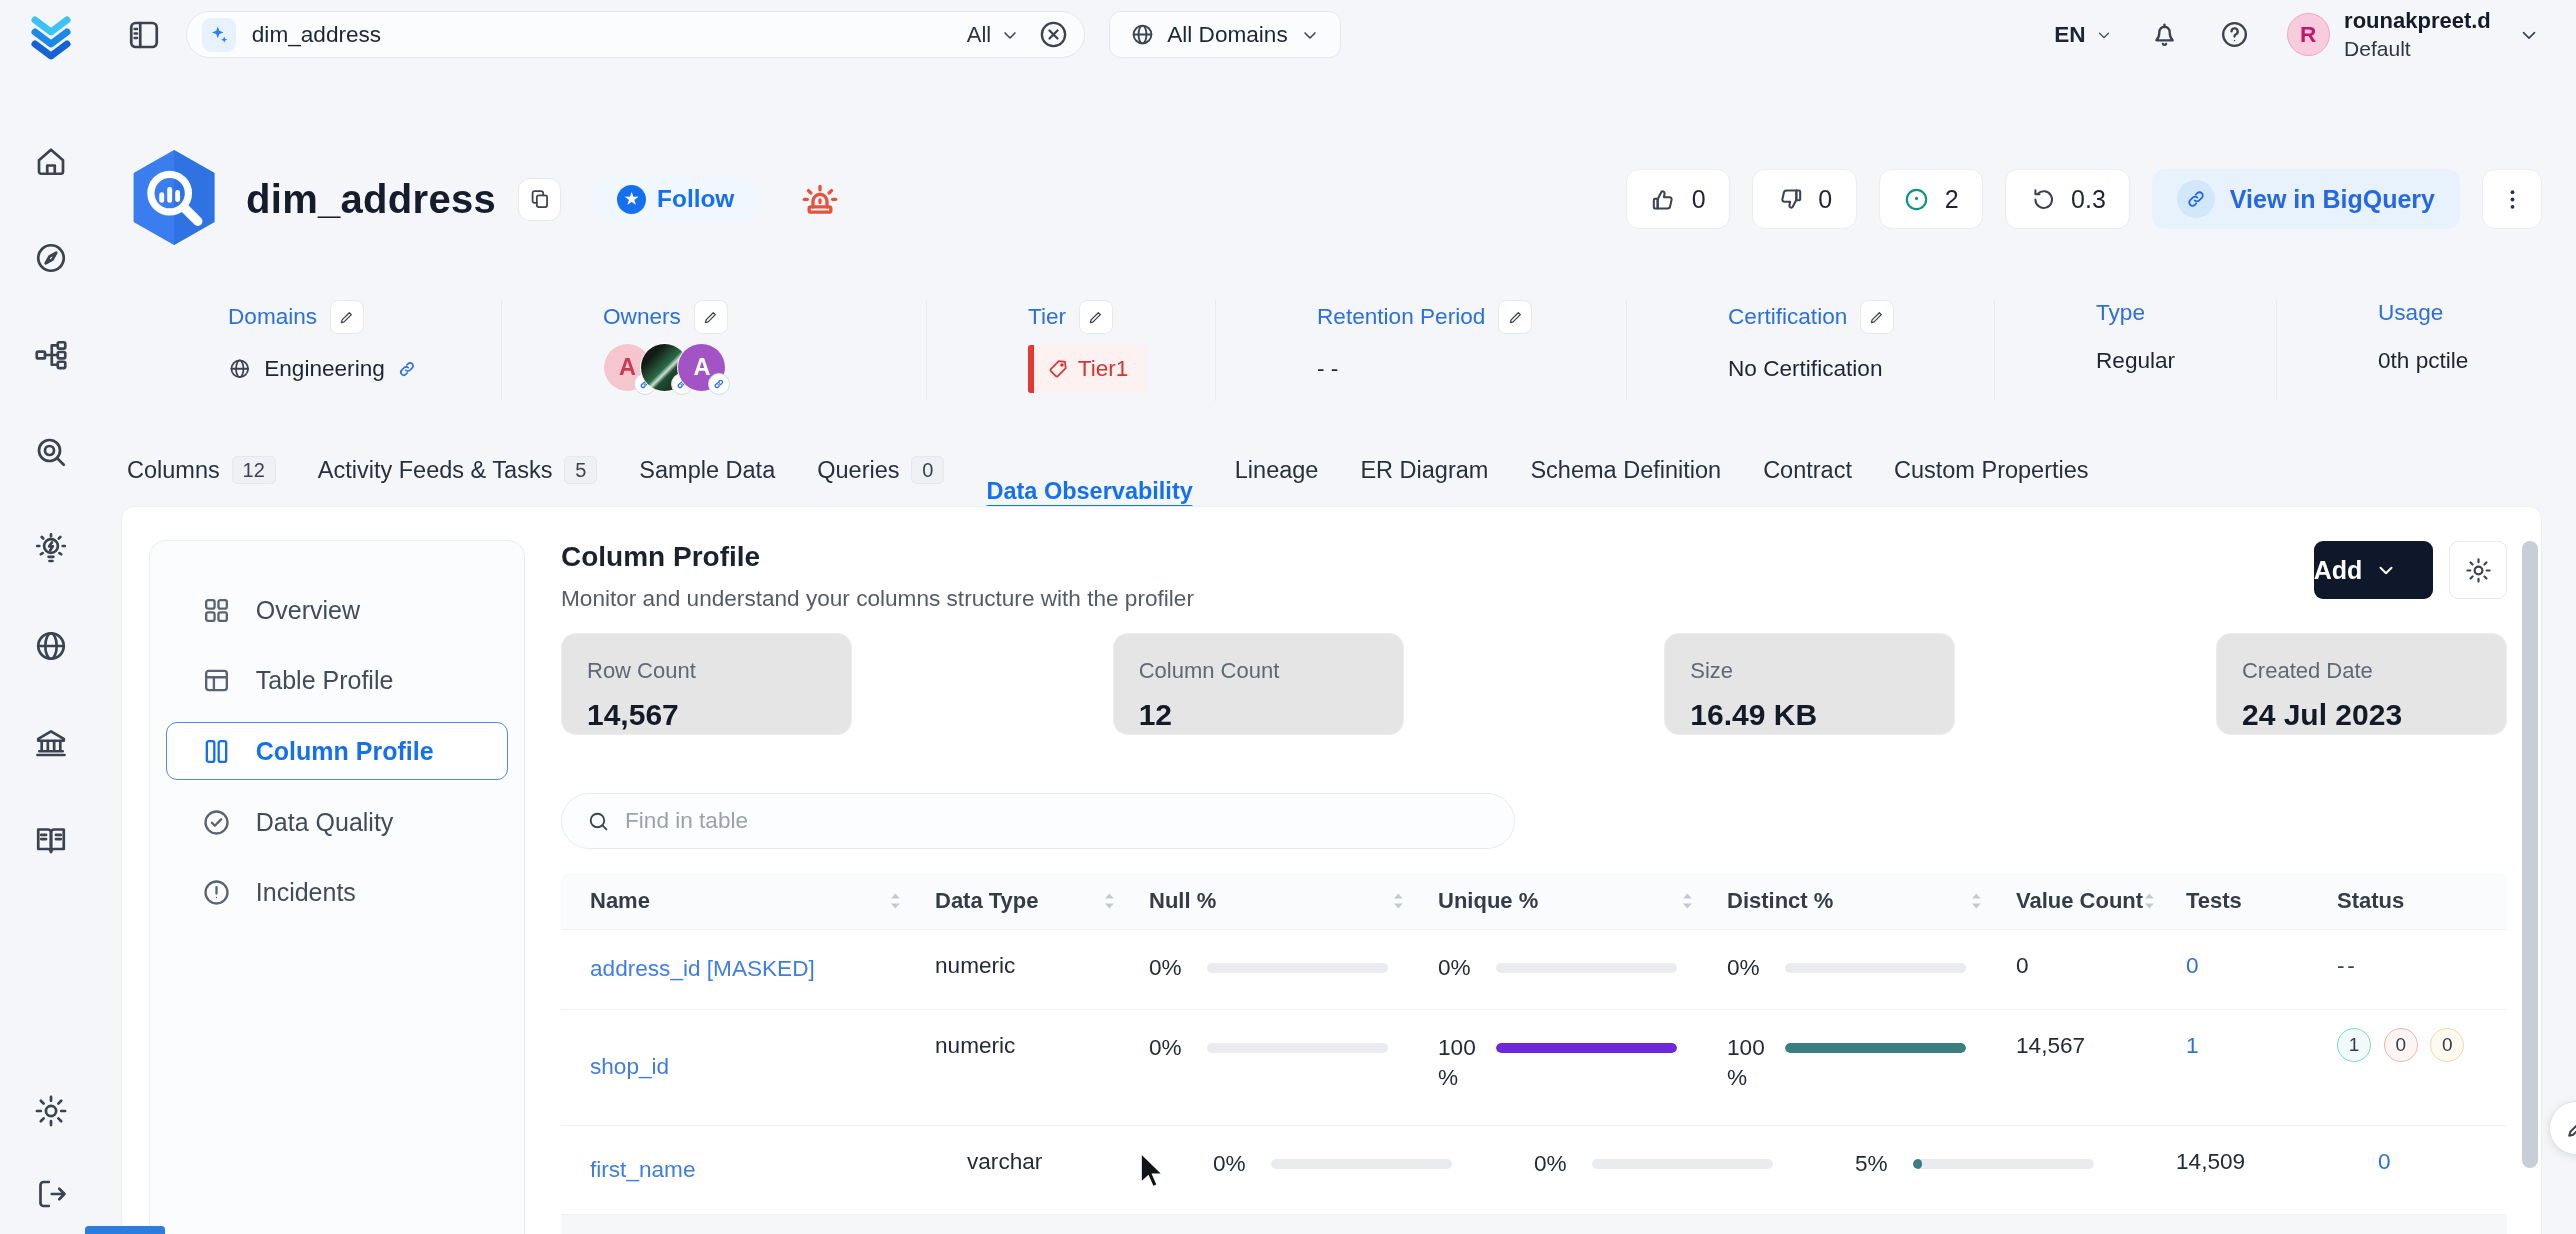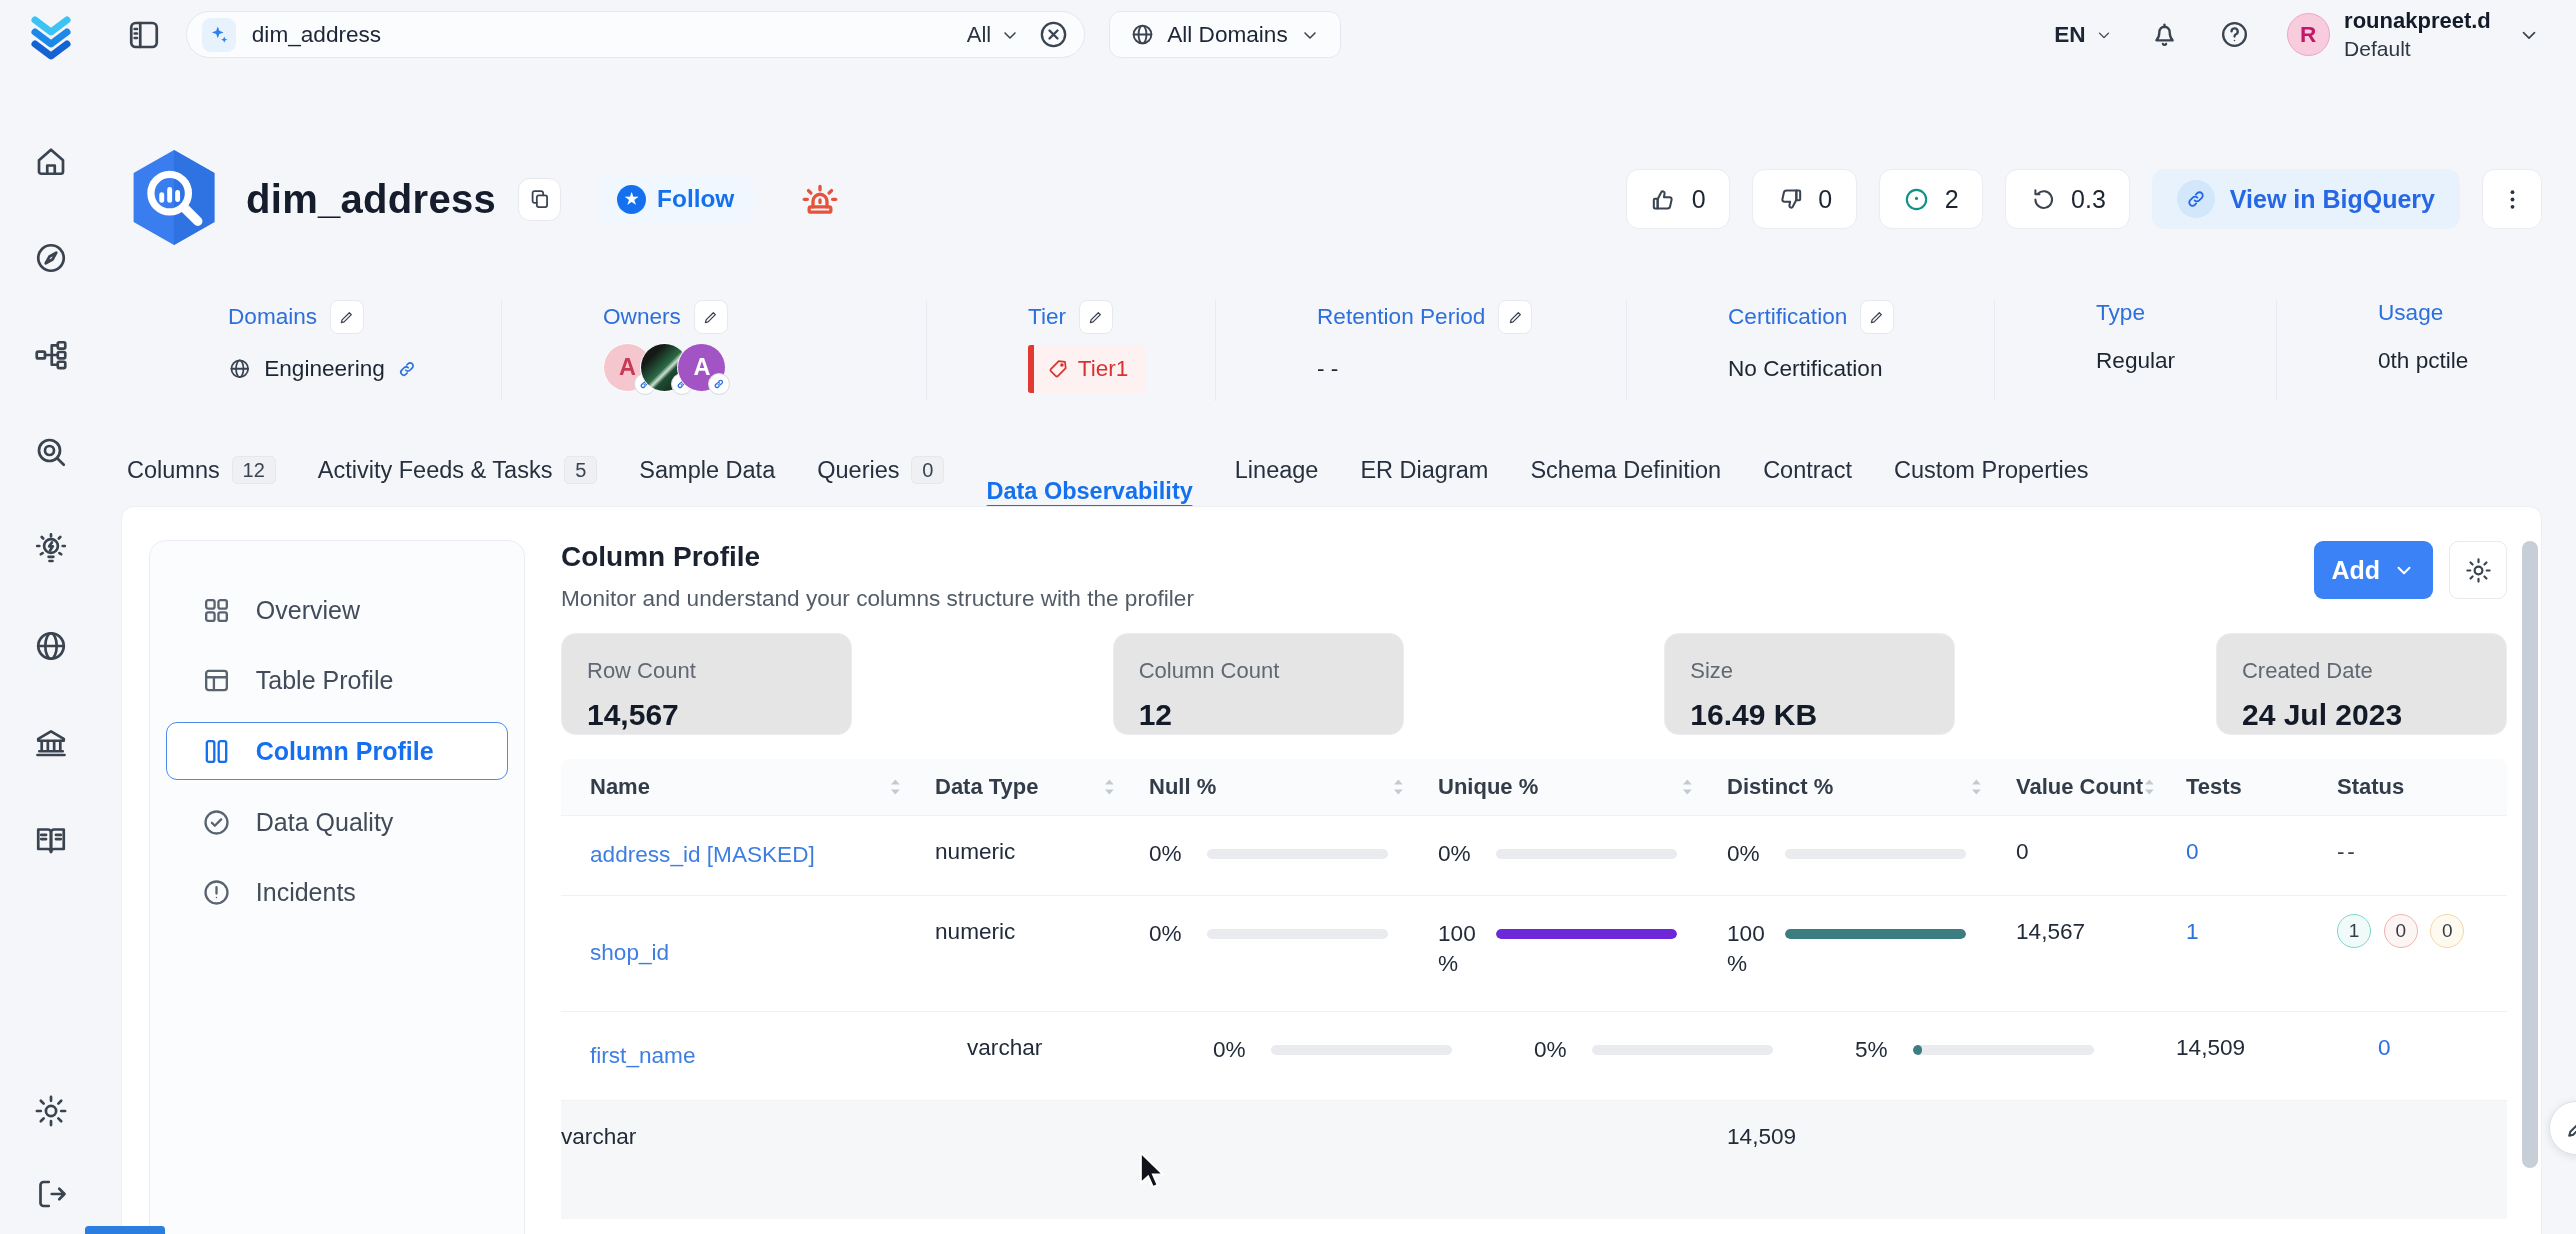--- a/index.html
+++ b/index.html
@@ -74,21 +74,21 @@
   .nav-item { height:58px; display:flex; align-items:center; gap:23.5px; padding-left:34px; font-size:25px; color:#414b5a; border:1.8px solid transparent; }
   .nav-item svg { width:31px; height:31px; stroke:#5a6471; flex:none; }
   .nav-item.active { border-color:#4e8ae8; border-radius:11px; background:#fff; color:#1570ef; font-weight:700; }
   .nav-item.active svg { stroke:#1570ef; }
 
   .panel { position:absolute; left:439px; right:34px; top:34px; }
   .panel-head { display:flex; justify-content:space-between; align-items:flex-start; height:92px; }
   .panel-title { font-size:28px; font-weight:700; color:#1a2230; }
   .panel-sub { margin-top:12.7px; font-size:22.6px; color:#525c69; }
   .head-actions { display:flex; gap:16.3px; }
-  .add-btn { width:119px; height:58px; background:#3b82f6; color:#fff; border:none; border-radius:9px; display:flex; align-items:center; justify-content:center; gap:12.7px; font-size:25px; font-weight:600; font-family:"Liberation Sans",sans-serif; }
+  .add-btn { width:119px; height:58px; background:#0f172a; color:#fff; border:none; border-radius:9px; display:flex; align-items:center; gap:12.7px; font-size:25px; font-weight:600; font-family:"Liberation Sans",sans-serif; }
   .gear-btn { width:58px; height:58px; border:0.9px solid #e7eaef; border-radius:9px; background:#fff; display:grid; place-items:center; }
 
   .cards-row { display:flex; justify-content:space-between; }
   .sum-card { width:291px; height:102px; border:0.9px solid #ecedf1; border-radius:14.5px; background:#e5e5e5; padding:24.4px 25px; }
   .sum-label { font-size:22px; color:#5f6874; }
   .sum-value { margin-top:13.6px; font-size:30px; font-weight:700; color:#131a28; }
 
   .find-wrap { margin-top:58px; width:954px; height:56px; border:0.9px solid #e7eaef; border-radius:29px; background:#fcfdfe; display:flex; align-items:center; gap:14.5px; padding:0 23.5px; }
   .find-input { flex:1; border:none; outline:none; background:transparent; font-family:"Liberation Sans",sans-serif; font-size:22.6px; color:#1d2636; }
   .find-input::placeholder { color:#9aa2ad; }
@@ -585,20 +585,27 @@
           <div class="sum-card">
             <div class="sum-label">Size</div>
             <div class="sum-value">16.49 KB</div>
           </div>
           <div class="sum-card">
             <div class="sum-label">Created Date</div>
             <div class="sum-value">24 Jul 2023</div>
           </div>
         </div>
 
+      <div class="find-wrap">
+        <svg class="ic" viewBox="0 0 24 24" width="25" height="25">
+            <circle cx="11" cy="11" r="6.5"></circle>
+            <path d="m15.8 15.8 3.8 3.8"></path>
+          </svg>
+        <input class="find-input" placeholder="Find in table" style="">
+      </div>
 
       <div class="grid-table">
         <div class="t-head">
             <div class="th">
               <span>Name</span>
               <svg class="caret" width="12.7" height="20" viewBox="0 0 10 16">
                 <path d="M1.5 6 5 2l3.5 4Z" fill="#c4cad4"></path>
                 <path d="M1.5 10 5 14l3.5-4Z" fill="#c4cad4"></path>
               </svg>
             </div>

